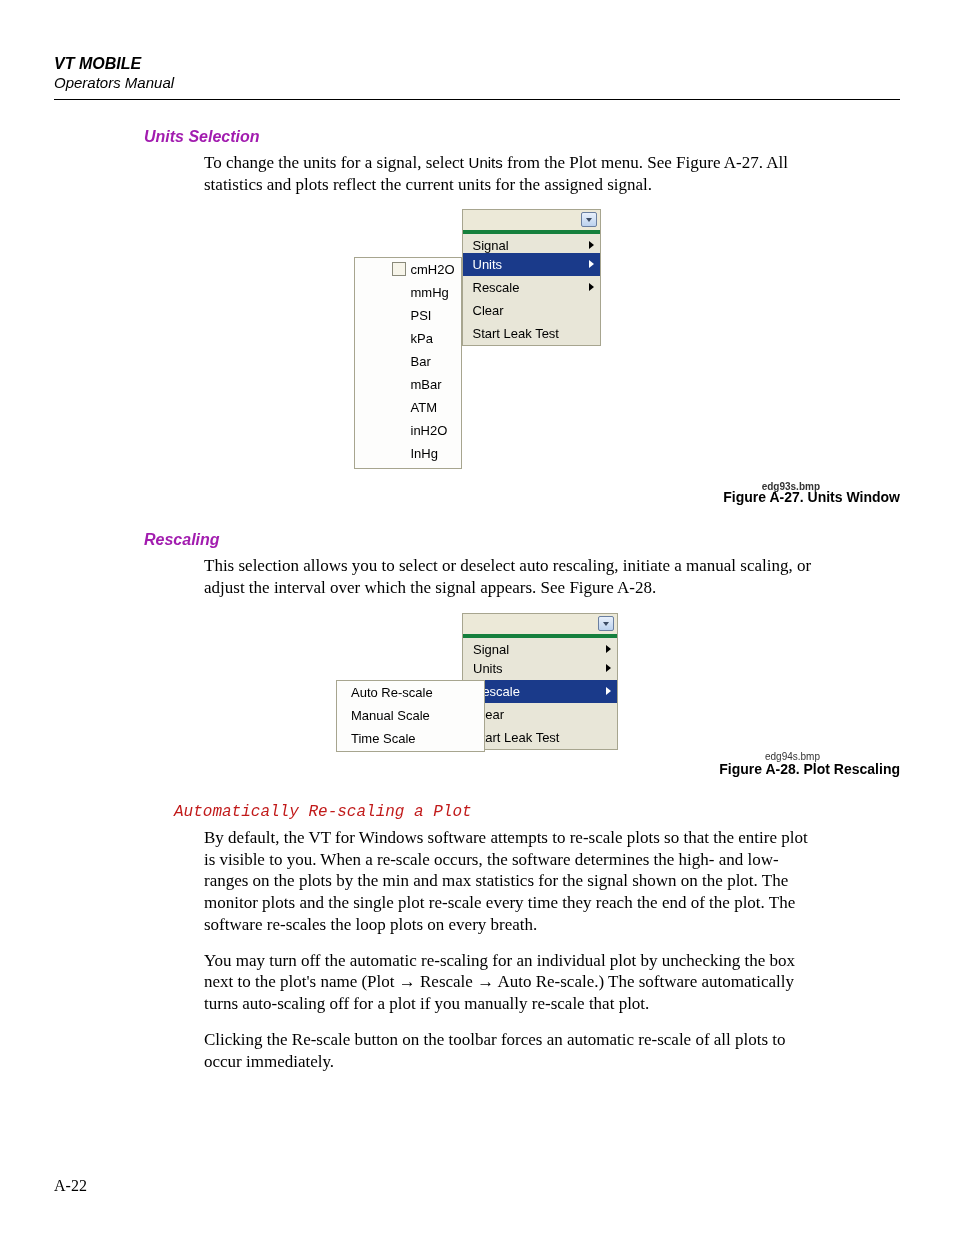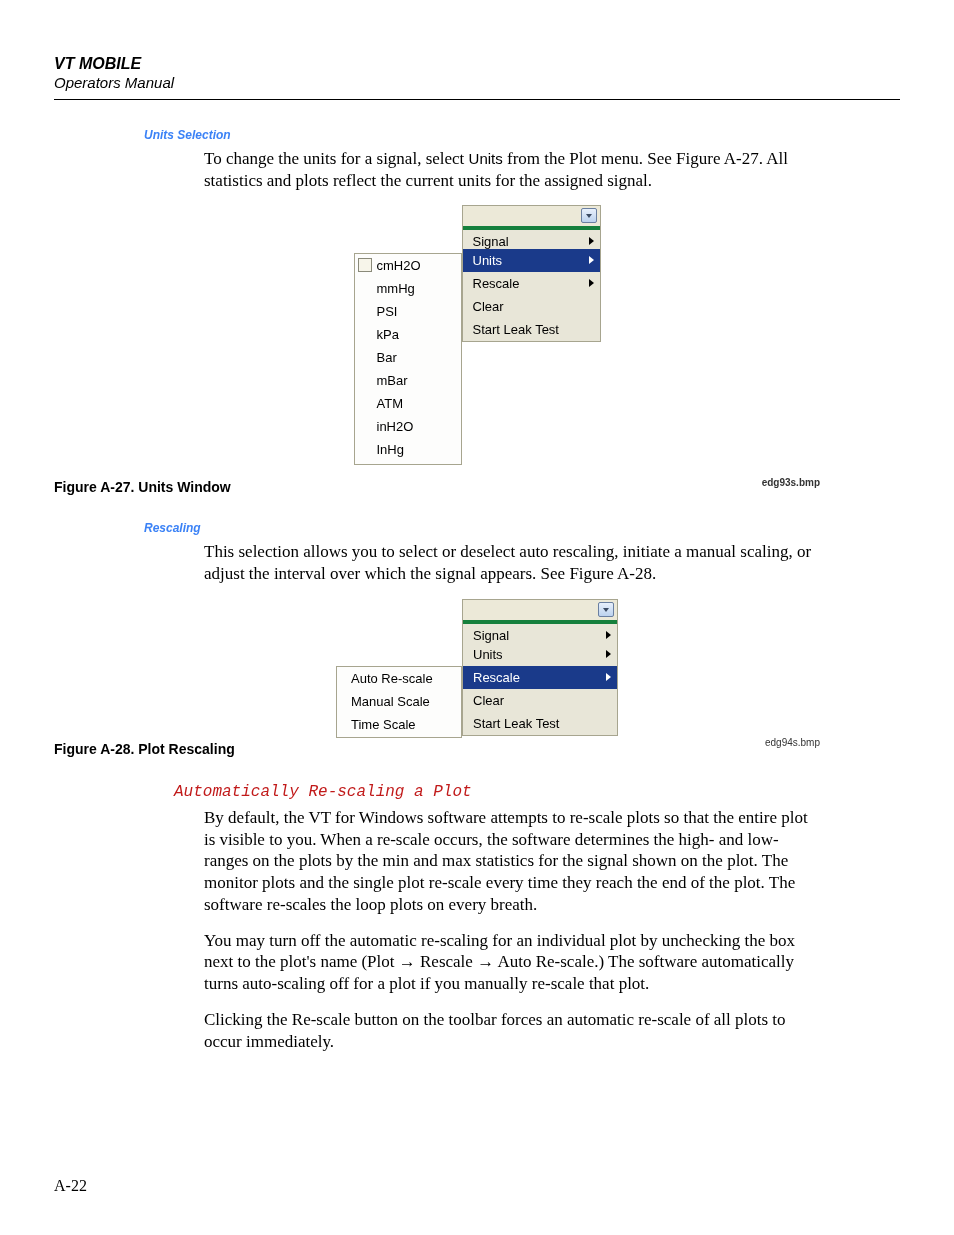--- a/index.html
+++ b/index.html
@@ -34,22 +34,22 @@
   }
   .rule {
     border: none;
     border-top: 1.5px solid #000;
     margin: 6px 0 28px 0;
   }
   .section-heading {
     font-family: Arial, Helvetica, sans-serif;
     font-weight: bold;
     font-style: italic;
-    color: #3b82f6;
-    font-size: 12px;
+    color: #a21caf;
+    font-size: 16px;
     margin: 0 0 6px 90px;
   }
   .sub-heading {
     font-family: Liberation Mono, monospace;
     font-style: italic;
     color: #c11a1a;
     font-size: 16px;
     margin: 0 0 6px 120px;
   }
   .body-text {
@@ -66,22 +66,22 @@
     font-family: "Arial", sans-serif;
   }
   .figure-block {
     position: relative;
     width: 100%;
   }
   .figure-caption {
     font-family: Arial, Helvetica, sans-serif;
     font-weight: bold;
     font-size: 14px;
-    text-align: left;
-    margin-top: 0;
+    text-align: right;
+    margin-top: 6px;
   }
   .img-label {
     position: absolute;
     right: 80px;
     font-family: Arial, Helvetica, sans-serif;
     font-size: 10px;
     color: #333;
   }
   .page-number {
     position: absolute;
@@ -177,34 +177,34 @@
   
   .fig27 { width: 247px; height: 274px; }
   .fig27 .right-panel {
     position: absolute;
     left: 108px; top: 0;
     width: 139px;
   }
   .fig27 .left-panel {
     position: absolute;
     left: 0; top: 48px;
-    width: 108px; height: 212px;
+    width: 108px; height: 212px; padding-left: 34px;
   }
 
   
   .fig28 { width: 282px; height: 142px; }
   .fig28 .right-panel {
     position: absolute;
     left: 126px; top: 0;
     width: 156px;
   }
   .fig28 .left-panel {
     position: absolute;
     left: 0; top: 67px;
-    width: 126px; height: 72px;
+    width: 149px; height: 72px;
   }
 </style>
 </head>
 <body>
 
 <div class="page">
 
   <div class="header-left">
     <div class="header-product">VT MOBILE</div>
     <div class="header-sub">Operators Manual</div>

